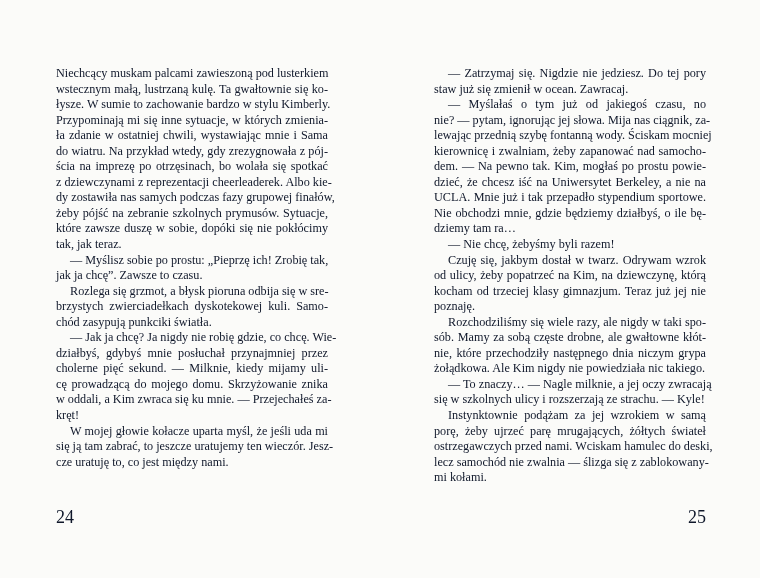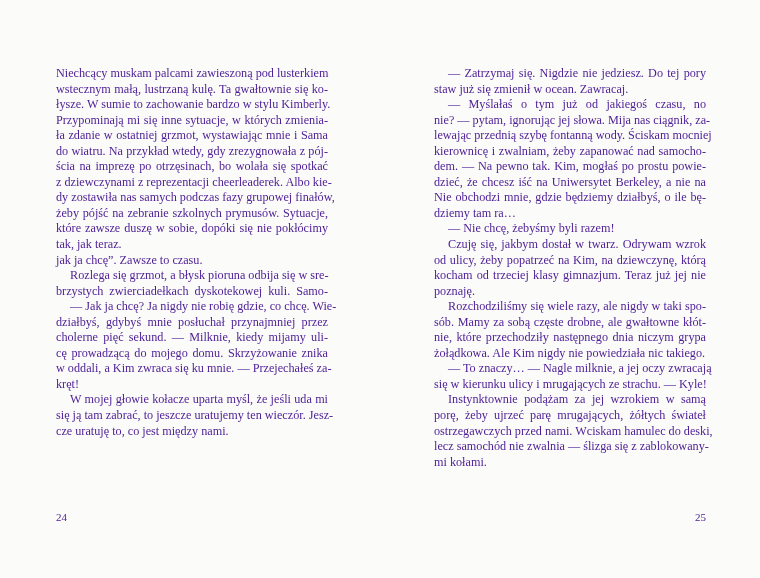--- a/index.html
+++ b/index.html
@@ -3,62 +3,64 @@
 <meta charset="utf-8">
 <style>
   html, body { margin: 0; padding: 0; }
   body {
     width: 760px; height: 578px; overflow: hidden;
     background: #fbfbf9;
   }
   .spread {
     position: relative; width: 760px; height: 578px;
     font-family: "Liberation Serif", "DejaVu Serif", serif;
-    color: #4c1d95;
+    color: #0f172a;
   }
   .page { position: absolute; top: 0; height: 100%; }
   .page-left  { left: 56px;  width: 272px; }
   .page-right { left: 434px; width: 272px; }
   .text-block { position: absolute; top: 66px; left: 0; right: 0; }
   .line {
     font-size: 12.2px; line-height: 15.55px;
     white-space: nowrap;
     text-align: justify;
     text-align-last: justify;
   }
   .line.last { text-align-last: left; }
   .line.indent { text-indent: 14px; }
   .folio {
     position: absolute; top: 510px;
-    font-size: 11px; line-height: 15px;
+    font-size: 18px; line-height: 15px;
   }
   .folio-left { left: 0; }
   .folio-right { right: 0; text-align: left; }
 </style>
 </head>
 <body>
 
 <div class="spread">
   <section class="page page-left">
     <div class="text-block">
         <div class="line">Niechcący muskam palcami zawieszoną pod lusterkiem</div>
         <div class="line">wstecznym małą, lustrzaną kulę. Ta gwałtownie się ko-</div>
         <div class="line">łysze. W sumie to zachowanie bardzo w stylu Kimberly.</div>
         <div class="line">Przypominają mi się inne sytuacje, w których zmienia-</div>
-        <div class="line">ła zdanie w ostatniej grzmot, wystawiając mnie i Sama</div>
+        <div class="line">ła zdanie w ostatniej chwili, wystawiając mnie i Sama</div>
         <div class="line">do wiatru. Na przykład wtedy, gdy zrezygnowała z pój-</div>
         <div class="line">ścia na imprezę po otrzęsinach, bo wolała się spotkać</div>
         <div class="line">z dziewczynami z reprezentacji cheerleaderek. Albo kie-</div>
         <div class="line">dy zostawiła nas samych podczas fazy grupowej finałów,</div>
         <div class="line">żeby pójść na zebranie szkolnych prymusów. Sytuacje,</div>
         <div class="line">które zawsze duszę w sobie, dopóki się nie pokłócimy</div>
         <div class="line last">tak, jak teraz.</div>
+        <div class="line indent">— Myślisz sobie po prostu: „Pieprzę ich! Zrobię tak,</div>
         <div class="line last">jak ja chcę”. Zawsze to czasu.</div>
         <div class="line indent">Rozlega się grzmot, a błysk pioruna odbija się w sre-</div>
         <div class="line">brzystych zwierciadełkach dyskotekowej kuli. Samo-</div>
+        <div class="line last">chód zasypują punkciki światła.</div>
         <div class="line indent">— Jak ja chcę? Ja nigdy nie robię gdzie, co chcę. Wie-</div>
         <div class="line">działbyś, gdybyś mnie posłuchał przynajmniej przez</div>
         <div class="line">cholerne pięć sekund. — Milknie, kiedy mijamy uli-</div>
         <div class="line">cę prowadzącą do mojego domu. Skrzyżowanie znika</div>
         <div class="line">w oddali, a Kim zwraca się ku mnie. — Przejechałeś za-</div>
         <div class="line last">kręt!</div>
         <div class="line indent">W mojej głowie kołacze uparta myśl, że jeśli uda mi</div>
         <div class="line">się ją tam zabrać, to jeszcze uratujemy ten wieczór. Jesz-</div>
         <div class="line last">cze uratuję to, co jest między nami.</div>
       </div>
@@ -67,33 +69,34 @@
   <section class="page page-right">
     <div class="text-block">
         <div class="line indent">— Zatrzymaj się. Nigdzie nie jedziesz. Do tej pory</div>
         <div class="line last">staw już się zmienił w ocean. Zawracaj.</div>
         <div class="line indent">— Myślałaś o tym już od jakiegoś czasu, no</div>
         <div class="line">nie? — pytam, ignorując jej słowa. Mija nas ciągnik, za-</div>
         <div class="line">lewając przednią szybę fontanną wody. Ściskam mocniej</div>
         <div class="line">kierownicę i zwalniam, żeby zapanować nad samocho-</div>
         <div class="line">dem. — Na pewno tak. Kim, mogłaś po prostu powie-</div>
         <div class="line">dzieć, że chcesz iść na Uniwersytet Berkeley, a nie na</div>
+        <div class="line">UCLA. Mnie już i tak przepadło stypendium sportowe.</div>
         <div class="line">Nie obchodzi mnie, gdzie będziemy działbyś, o ile bę-</div>
         <div class="line last">dziemy tam ra…</div>
         <div class="line last indent">— Nie chcę, żebyśmy byli razem!</div>
         <div class="line indent">Czuję się, jakbym dostał w twarz. Odrywam wzrok</div>
         <div class="line">od ulicy, żeby popatrzeć na Kim, na dziewczynę, którą</div>
         <div class="line">kocham od trzeciej klasy gimnazjum. Teraz już jej nie</div>
         <div class="line last">poznaję.</div>
         <div class="line indent">Rozchodziliśmy się wiele razy, ale nigdy w taki spo-</div>
         <div class="line">sób. Mamy za sobą częste drobne, ale gwałtowne kłót-</div>
         <div class="line">nie, które przechodziły następnego dnia niczym grypa</div>
         <div class="line last">żołądkowa. Ale Kim nigdy nie powiedziała nic takiego.</div>
         <div class="line indent">— To znaczy… — Nagle milknie, a jej oczy zwracają</div>
-        <div class="line last">się w kierunku ulicy i mrugających ze strachu. — Kyle!</div>
+        <div class="line last">się w szkolnych ulicy i rozszerzają ze strachu. — Kyle!</div>
         <div class="line indent">Instynktownie podążam za jej wzrokiem w samą</div>
         <div class="line">porę, żeby ujrzeć parę mrugających, żółtych świateł</div>
         <div class="line">ostrzegawczych przed nami. Wciskam hamulec do deski,</div>
         <div class="line">lecz samochód nie zwalnia — ślizga się z zablokowany-</div>
         <div class="line last">mi kołami.</div>
       </div>
     <div class="folio folio-right">25</div>
   </section>
 </div>
 

